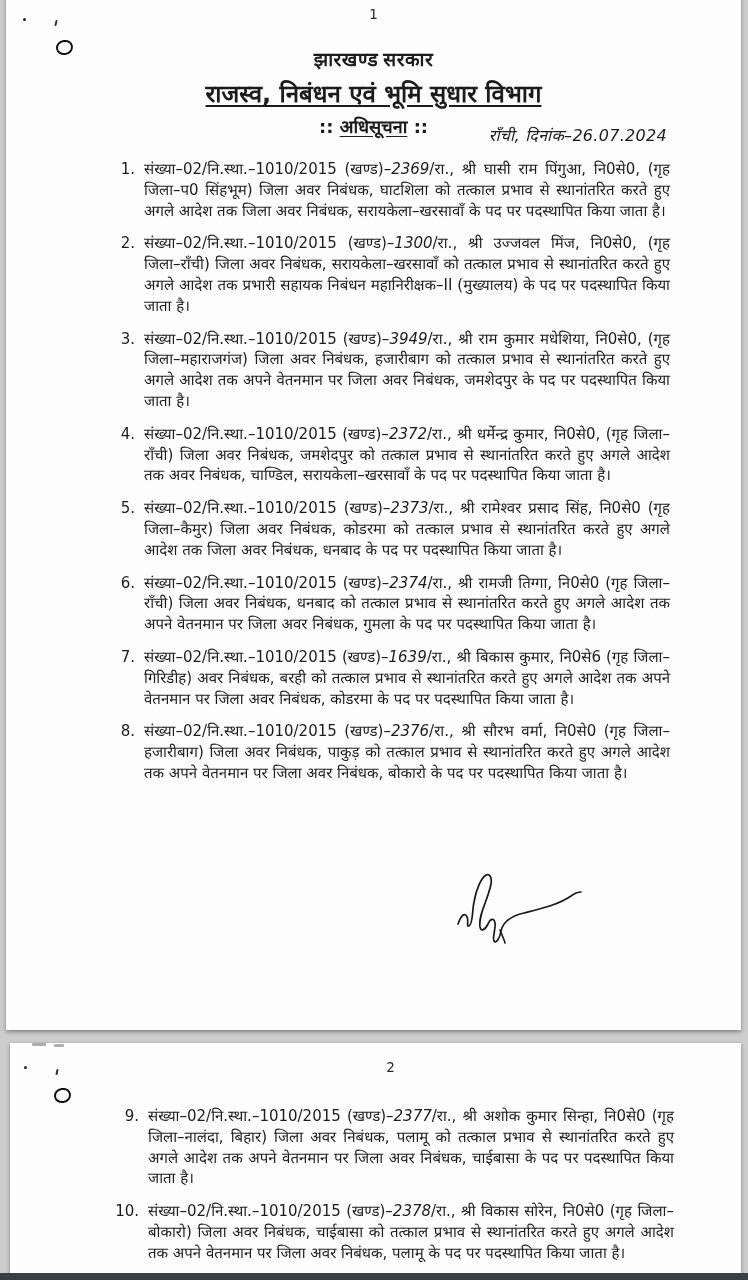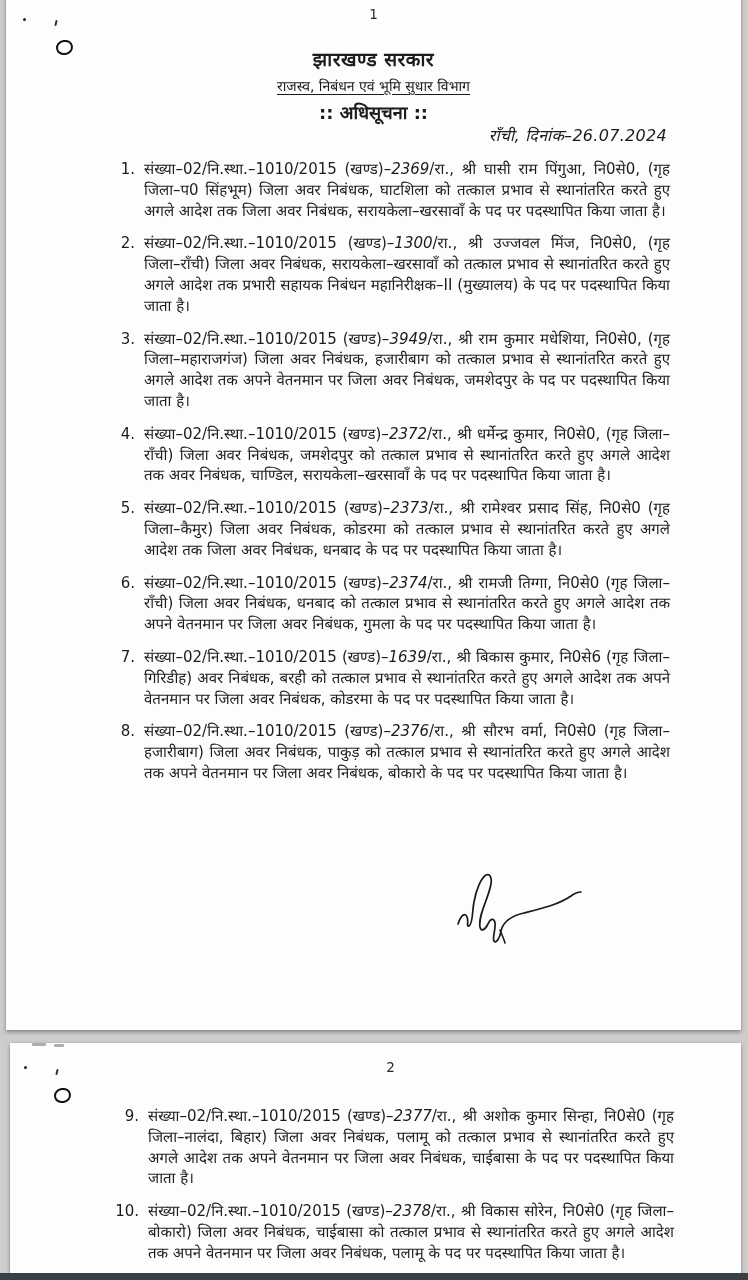--- a/index.html
+++ b/index.html
@@ -32,25 +32,25 @@
   .hole {
     position:absolute; width:17px; height:15px;
     border:2.6px solid #111; border-radius:50% 46% 50% 48%;
     background:#fff; transform:rotate(-8deg);
   }
   .dot { position:absolute; width:3px; height:3px; background:#222; border-radius:50%; }
   .tick { position:absolute; width:2px; height:6px; background:#333; border-radius:1px; transform:rotate(14deg); }
   .smudge { position:absolute; background:#8a8a8a; opacity:.7; border-radius:1px; }
 
   .header { position:absolute; top:50px; left:0; width:100%; text-align:center; }
-  .h-gov   { font-size:19px; font-weight:bold; letter-spacing:.5px; }
-  .h-dept  { font-size:14px; font-weight:normal; margin-top:4px;
+  .h-gov   { font-size:19px; font-weight:bold; letter-spacing:.5px;font-family:Liberation Serif, serif; }
+  .h-dept  { font-size:24px; font-weight:bold; margin-top:4px;
              text-decoration:underline; text-underline-offset:3px; }
   .h-notif { font-size:18px; font-weight:bold; margin-top:5px; }
-  .h-notif .u { text-underline-offset:3px; }
+  .h-notif .u { text-decoration:underline; text-underline-offset:3px; }
   .h-date  {
     position:absolute; top:128px; right:74px;
     font-size:16px; font-weight:normal; font-style:italic;
     letter-spacing:.3px;
   }
 
   .items { position:absolute; left:104px; width:560px; }
   .page1 .items { top:163px; }
   .page2 .items { top:63px; }
   .item { display:flex; margin-bottom:12px; }

